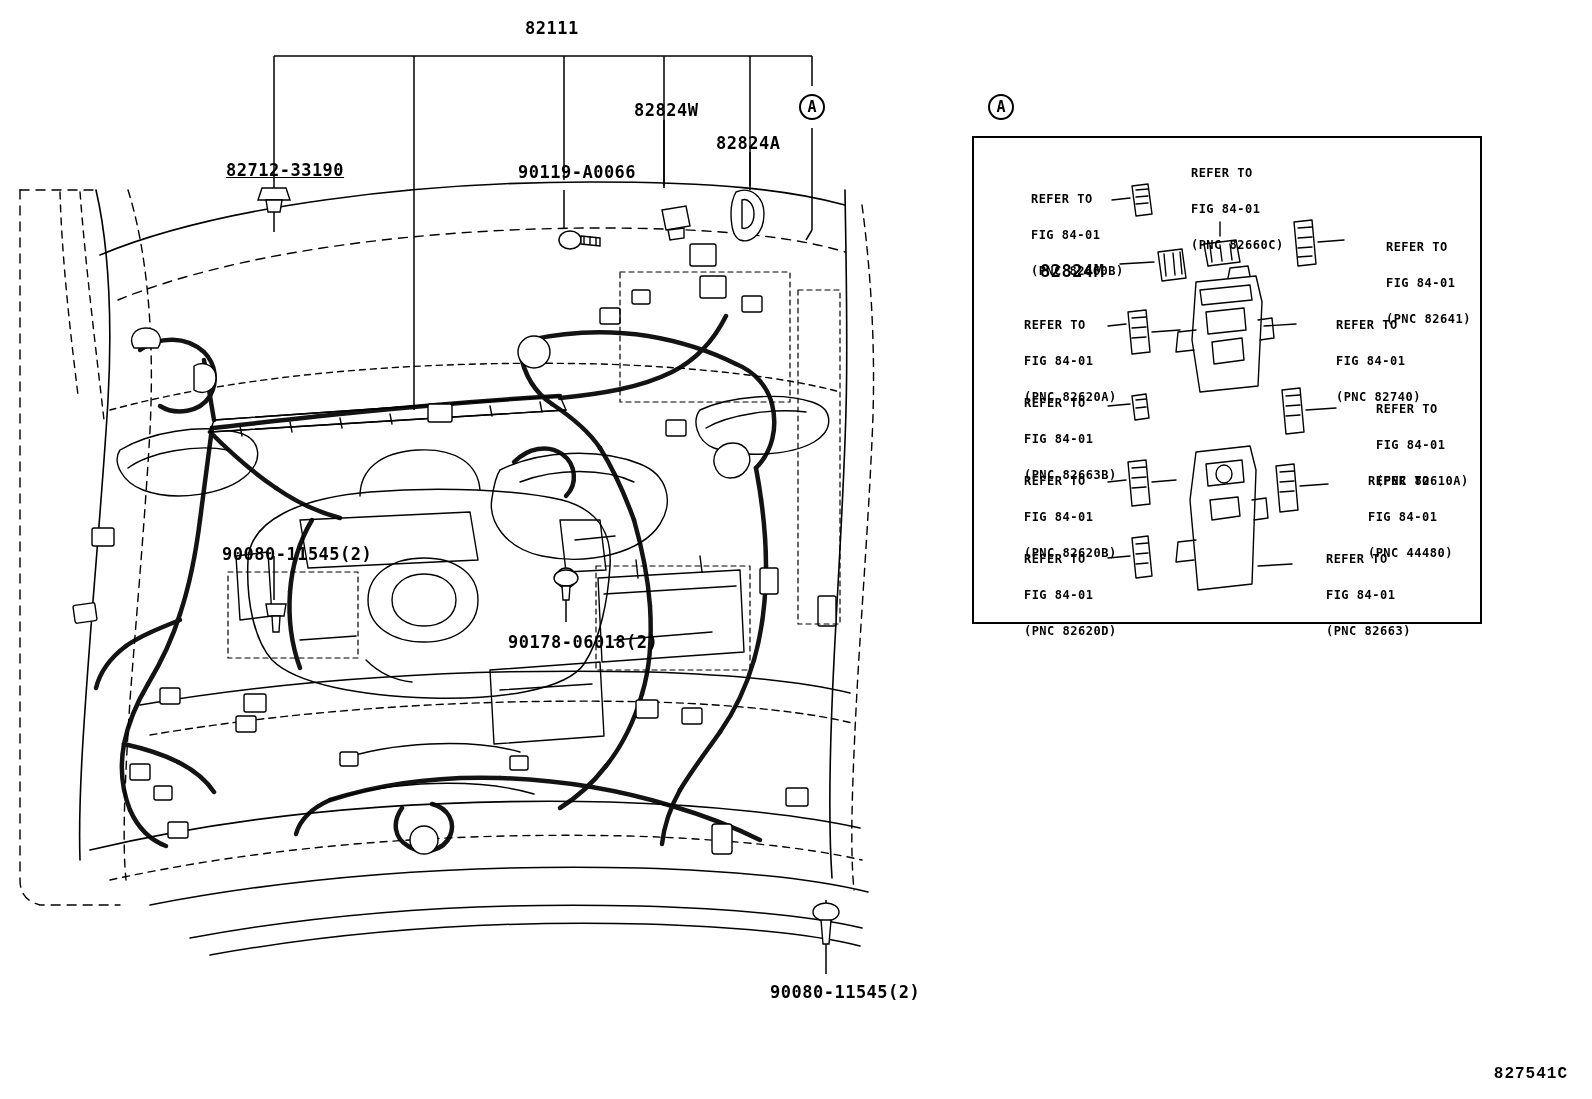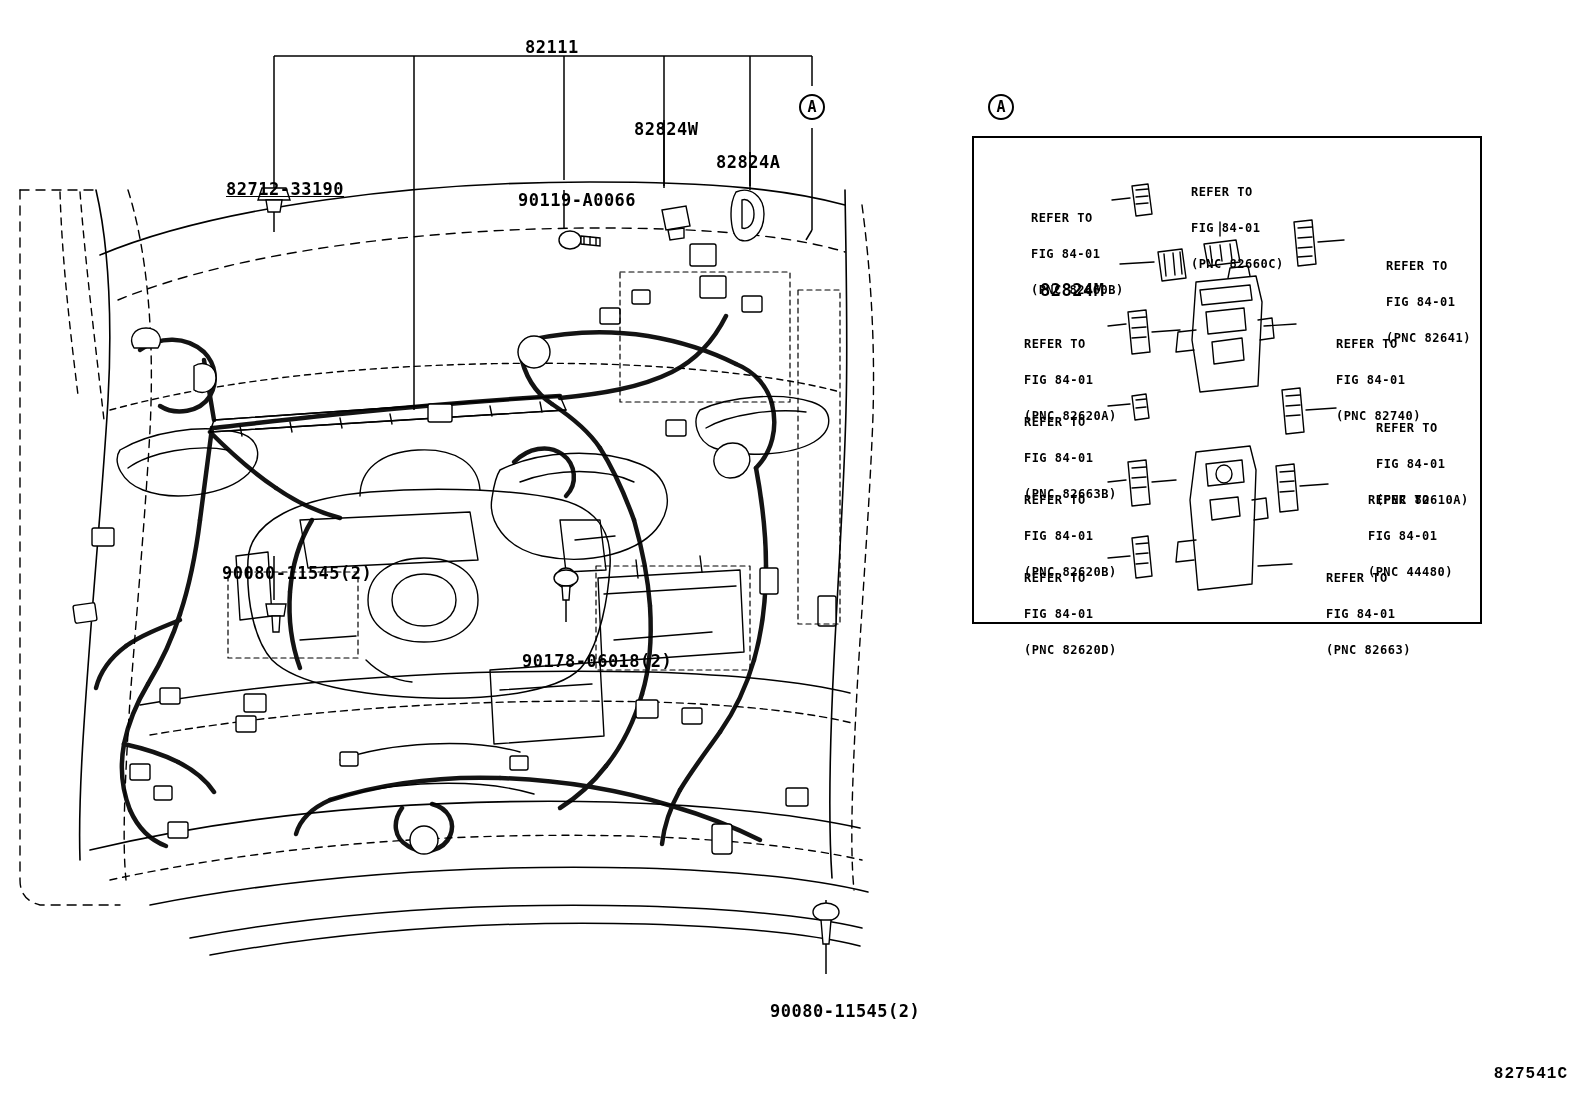--- a/index.html
+++ b/index.html
@@ -22,21 +22,20 @@
     height: 1099px;
   }
   .label {
     position: absolute;
     font-family: "DejaVu Sans Mono", monospace;
     font-weight: bold;
     font-size: 17px;
     letter-spacing: 0.5px;
     white-space: pre;
     color: #000;
-    margin-top: 19px;
   }
   .label.refer {
     font-weight: bold;
     font-size: 12px;
     line-height: 18px;
   }
   .callout-circle {
     position: absolute;
     border: 2px solid #000;
     border-radius: 50%;
@@ -313,23 +312,23 @@
 
       <ellipse cx="826" cy="912" rx="13" ry="9"></ellipse>
       <path d="M821,920 L831,920 L829,944 L823,944Z"></path>
     </g>
   </svg>
 
   <div class="label" style="left:525px; top:18px;">82111</div>
   <div class="label" style="left:634px; top:100px;">82824W</div>
   <div class="label" style="left:716px; top:133px;text-align:right;">82824A</div>
   <div class="label" style="left:226px; top:160px;text-decoration:underline;">82712-33190</div>
-  <div class="label" style="left:518px; top:171px;">90119-A0066</div>
+  <div class="label" style="left:518px; top:162px;">90119-A0066</div>
   <div class="label" style="left:222px; top:544px;">90080-11545(2)</div>
-  <div class="label" style="left:522px; top:632px;">90178-06018(2)</div>
+  <div class="label" style="left:508px; top:632px;">90178-06018(2)</div>
   <div class="label" style="left:770px; top:982px;">90080-11545(2)</div>
 
   <div class="callout-circle" style="left:812px; top:94px; transform:translate(-13px,0);">A</div>
 
   <div class="callout-circle" style="left:988px; top:94px;">A</div>
 
   <div class="inset-box" style="left:972px; top:136px; width:510px; height:488px;"></div>
 
   <svg class="overlay" viewBox="0 0 1592 1099">
     <g fill="none" stroke="#000" stroke-width="1.4" stroke-linejoin="round" stroke-linecap="round">

